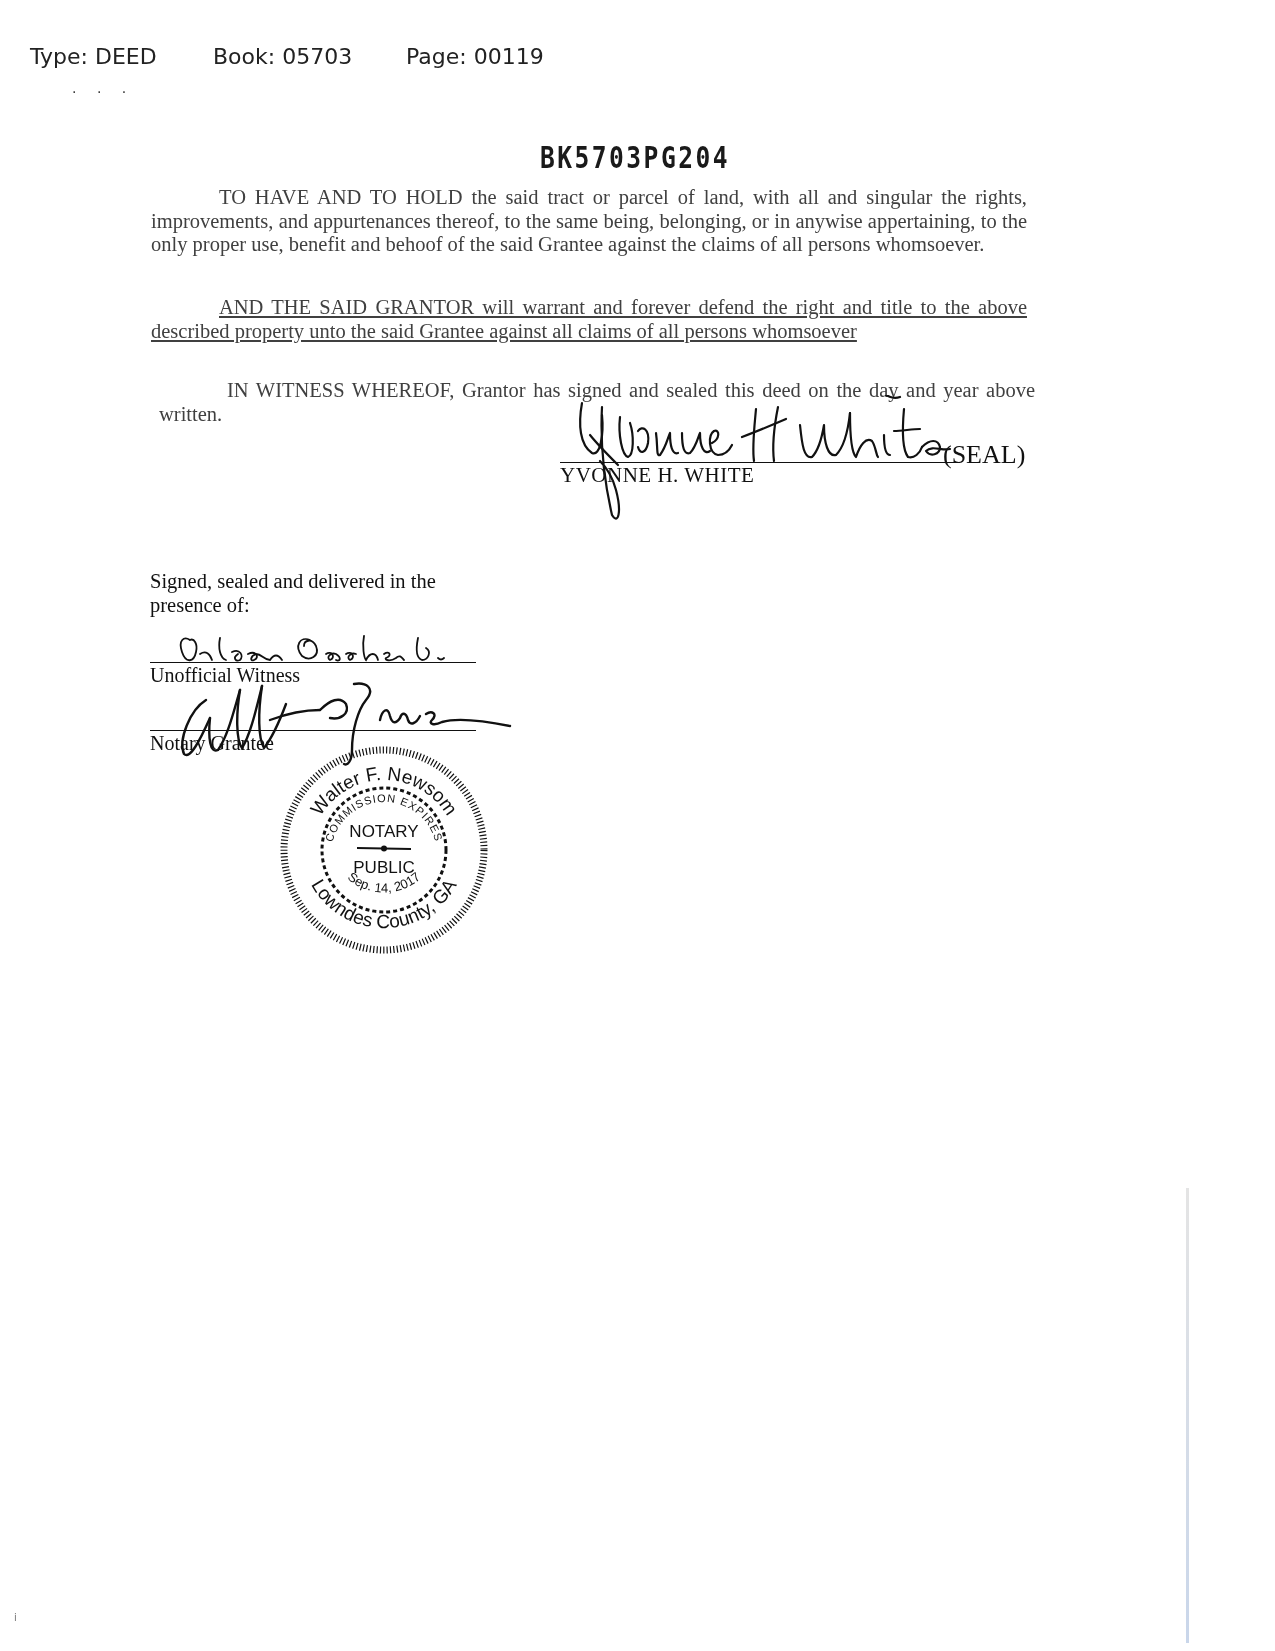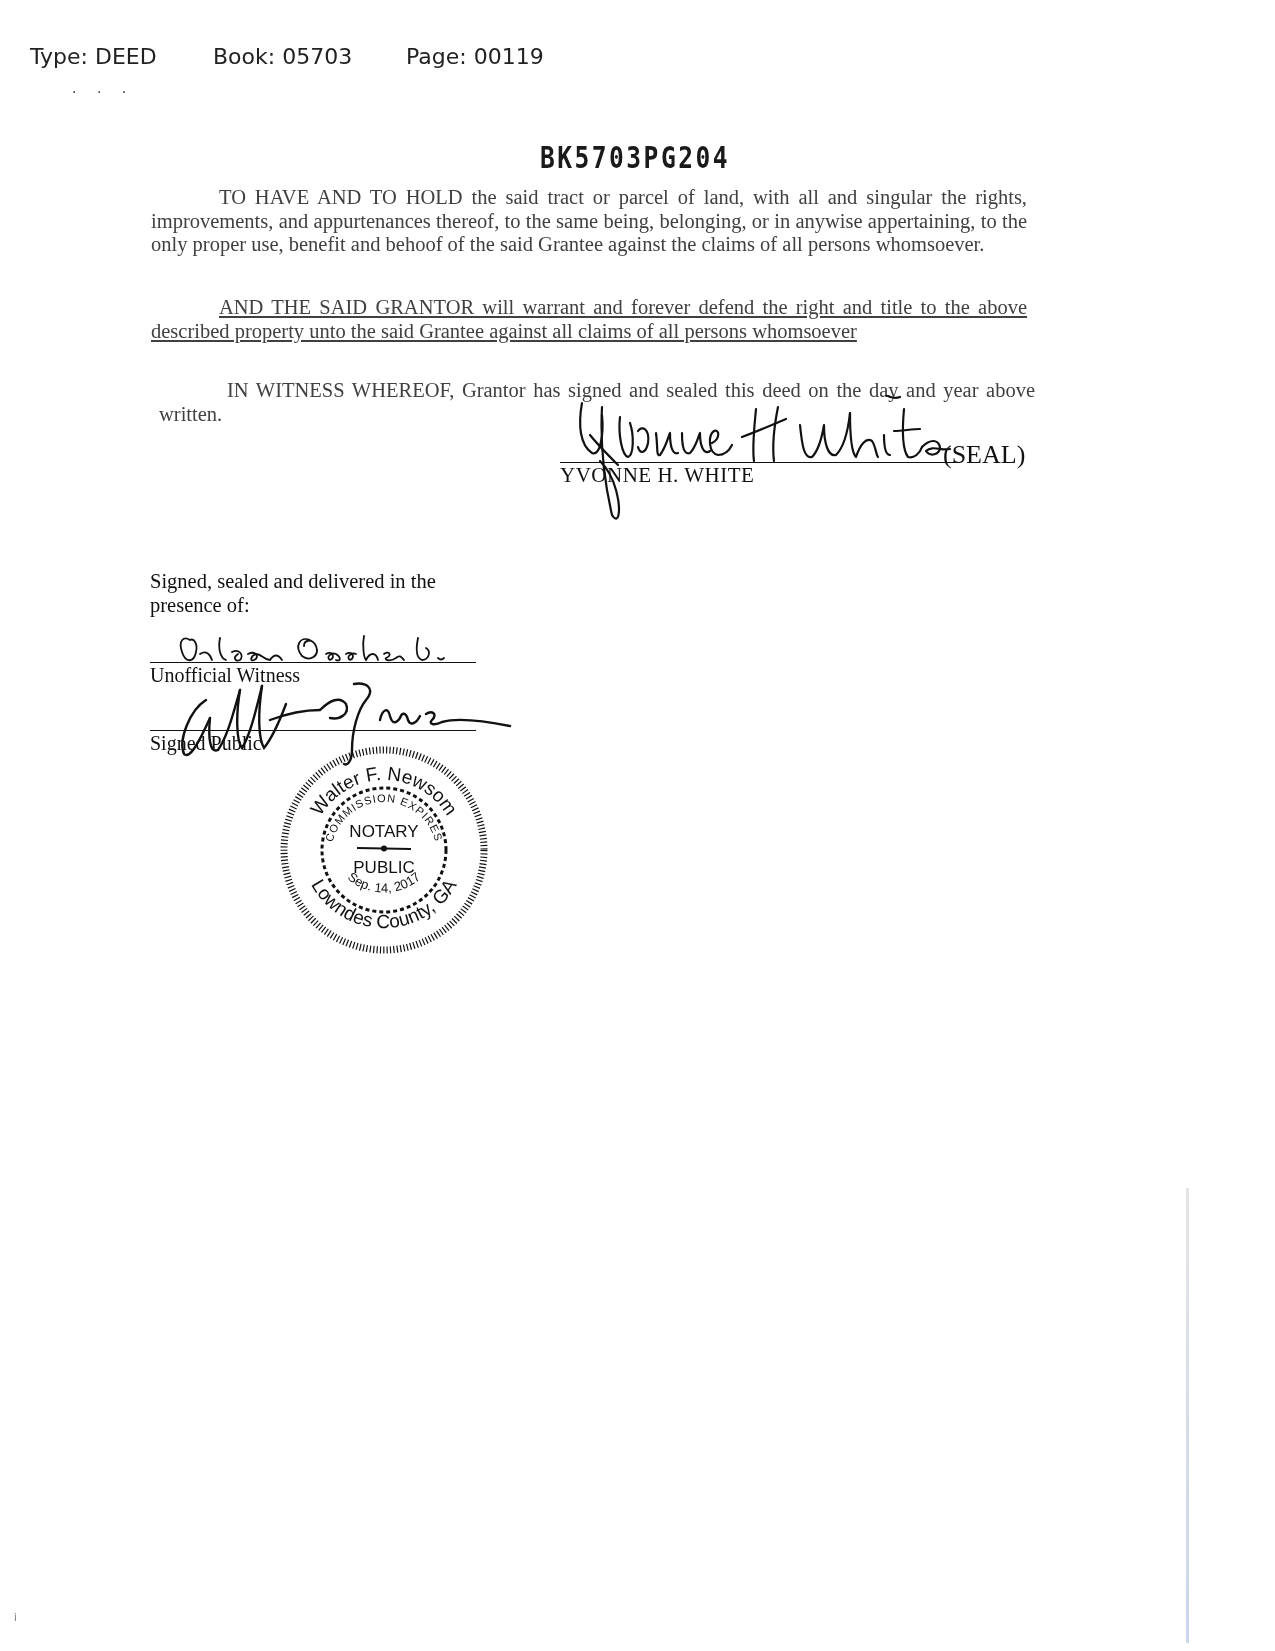--- a/index.html
+++ b/index.html
@@ -113,21 +113,21 @@
       <path d="M70 10 C66 34 66 60 72 68 C80 56 86 30 92 6"></path>
       <path d="M92 6 C88 32 88 58 94 68 C102 58 110 40 116 24"></path>
       <path d="M100 40 C116 34 132 30 150 30"></path>
       <path d="M150 30 C160 20 170 16 176 24 C180 34 170 40 160 38"></path>
       <path d="M184 4 C196 2 206 8 196 20 C188 30 182 50 182 70 C182 80 178 86 174 84"></path>
       <path d="M210 40 C212 30 218 26 220 36 C222 44 226 44 230 38 C232 32 236 32 238 40 C240 46 246 44 250 36"></path>
       <path d="M256 34 C262 30 268 34 262 40 C258 44 264 46 272 42 C286 38 310 40 340 46"></path>
     </g>
   </svg>
   <div class="w-line" style="top:160px"></div>
-  <div class="w-label" style="top:162px">Signed Public</div>
+  <div class="w-label" style="top:162px">Notary Grantee</div>
 </div>
 
 <div class="notary-seal">
   <svg width="210" height="210" viewBox="0 0 210 210">
     <defs>
       <path id="outerTop" d="M 32 108 A 73 73 0 0 1 178 108"></path>
       <path id="outerBot" d="M 22 100 A 83 83 0 0 0 188 100"></path>
       <path id="innerTop" d="M 52 110 A 53 53 0 0 1 158 110"></path>
       <path id="innerBot" d="M 50 102 A 56 56 0 0 0 160 102"></path>
     </defs>

